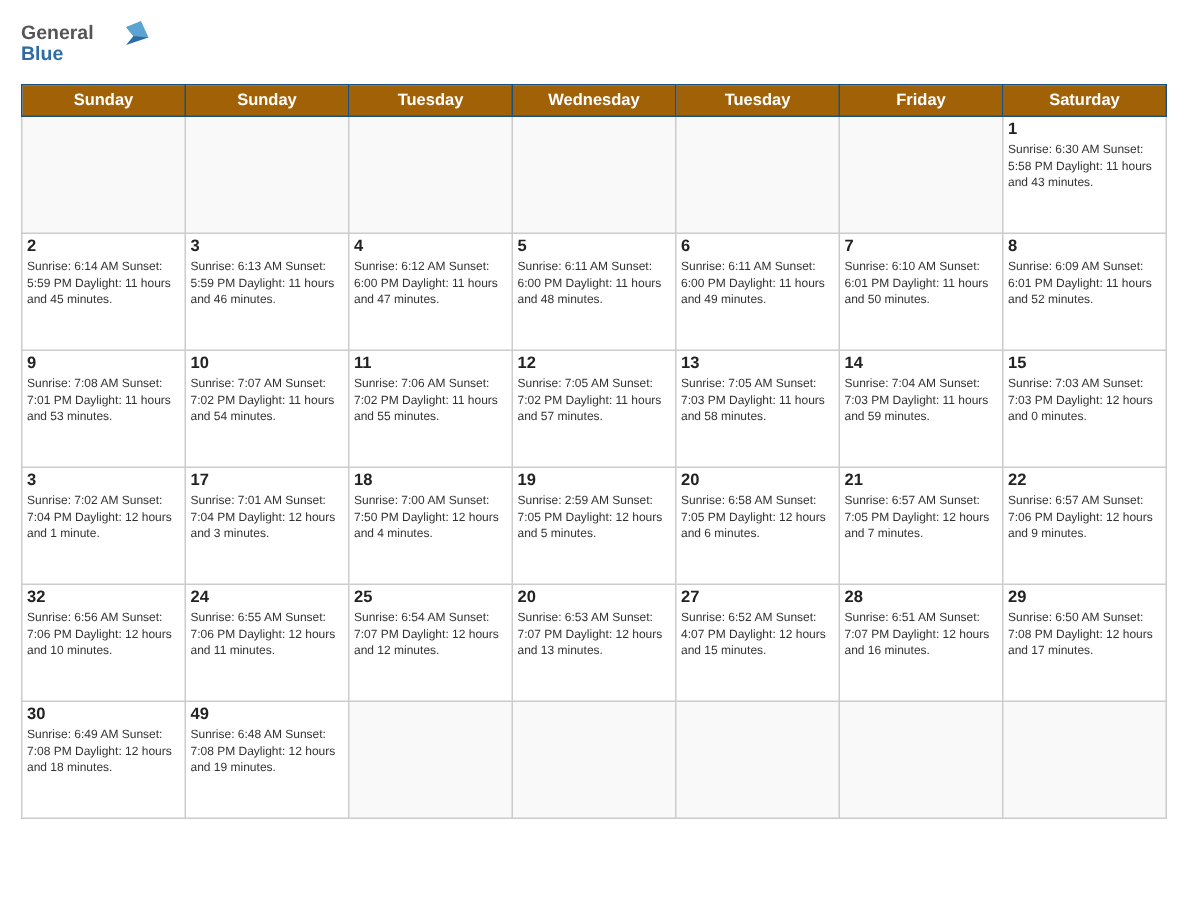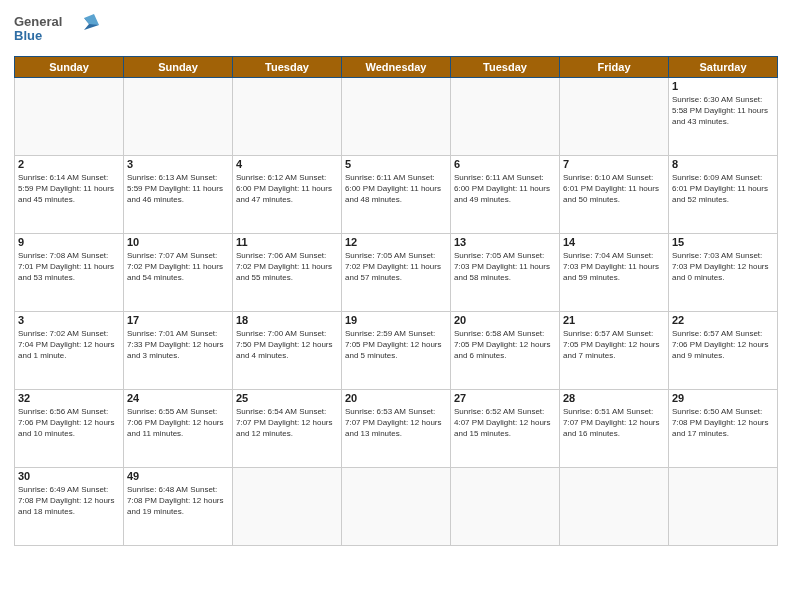--- a/index.html
+++ b/index.html
@@ -234,21 +234,21 @@
           <td>
             <span class="day-number">3</span>
             <div class="day-info">Sunrise: 7:02 AM
 Sunset: 7:04 PM
 Daylight: 12 hours
 and 1 minute.</div>
           </td>
           <td>
             <span class="day-number">17</span>
             <div class="day-info">Sunrise: 7:01 AM
-Sunset: 7:33 PM
+Sunset: 7:04 PM
 Daylight: 12 hours
 and 3 minutes.</div>
           </td>
           <td>
             <span class="day-number">18</span>
             <div class="day-info">Sunrise: 7:00 AM
 Sunset: 7:50 PM
 Daylight: 12 hours
 and 4 minutes.</div>
           </td>

